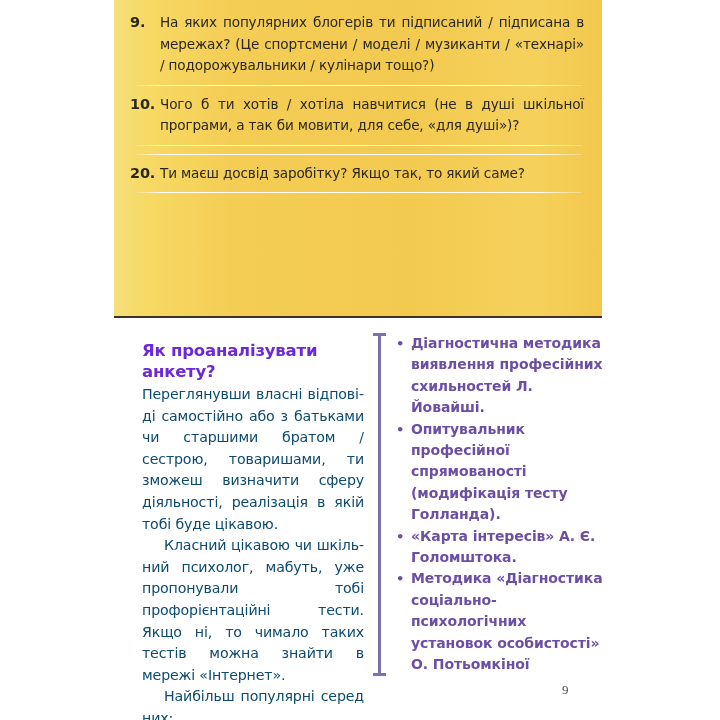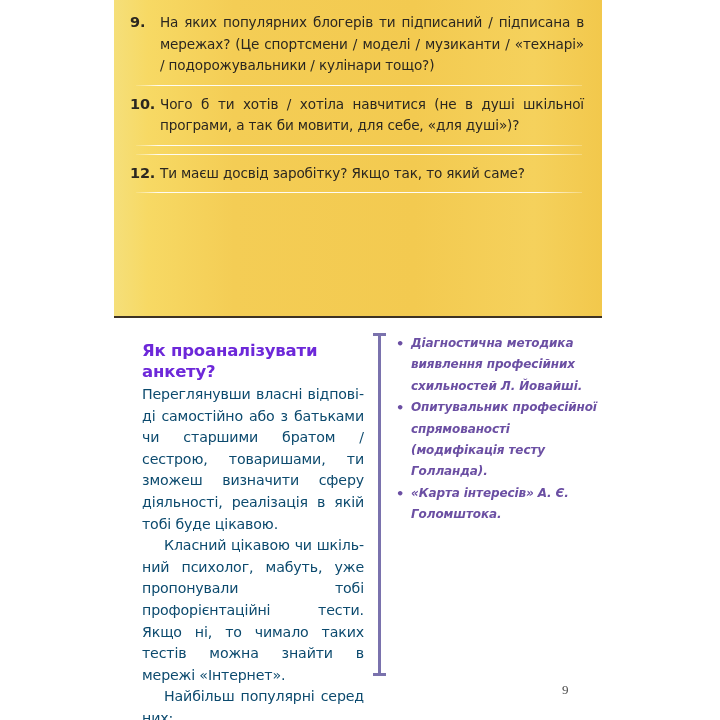--- a/index.html
+++ b/index.html
@@ -135,25 +135,24 @@
   #bullet-list {
     list-style: none;
     margin: 0;
     padding: 0;
   }
   #bullet-list li {
     position: relative;
     padding-left: 17px;
     color: #6b4fa3;
     font-weight: bold;
-    font-size: 12px;
+    font-size: 14px;
     line-height: 21.4px;
     letter-spacing: -0.1px;
     margin-bottom: 0px;
-    font-style: italic;
   }
   #bullet-list li::before {
     content: "\2022";
     position: absolute;
     left: 2px;
     top: 0;
     font-size: 13px;
     color: #6b4fa3;
   }
 
@@ -184,21 +183,21 @@
       <div class="q-num">10.</div>
       <div class="q-text">Чого б ти хотів / хотіла навчитися (не в душі шкільної програми, а так би мовити, для себе, «для душі»)?</div>
     </div>
   </div>
   <div class="q-sep"></div>
 
   <div class="q-sep"></div>
 
   <div class="q-block" id="q-block-12">
     <div class="question-row">
-      <div class="q-num">12.</div>
+      <div class="q-num">20.</div>
       <div class="q-text">Ти маєш досвід заробітку? Якщо так, то який саме?</div>
     </div>
   </div>
   <div class="q-sep"></div>
 
 </section>
 
 <section id="article">
 
   <div id="column-divider"></div>
@@ -208,18 +207,19 @@
     <p class="body-par">Переглянувши власні відпові­ді самостійно або з батьками чи старшими братом / сестрою, то­варишами, ти зможеш визначи­ти сферу діяльності, реалізація в якій тобі буде цікавою.</p>
     <p class="body-par indented">Класний цікавою чи шкіль­ний психолог, мабуть, уже про­понували тобі профорієнтаційні тести. Якщо ні, то чимало таких тестів можна знайти в мережі «Інтернет».</p>
     <p class="body-par indented">Найбільш популярні серед них:</p>
   </div>
 
   <div id="article-right">
     <ul id="bullet-list">
       <li>Діагностична методика виявлення професійних схильностей Л. Йовайші.</li>
       <li>Опитувальник професійної спрямованості (модифікація тесту Голланда).</li>
       <li>«Карта інтересів» А. Є. Голомштока.</li>
+      <li>Методика «Діагностика соціально-психологічних установок особистості» О. Потьомкіної</li>
     </ul>
   </div>
 
 </section>
 
 <div id="page-number">9</div>
 
 </body></html>

